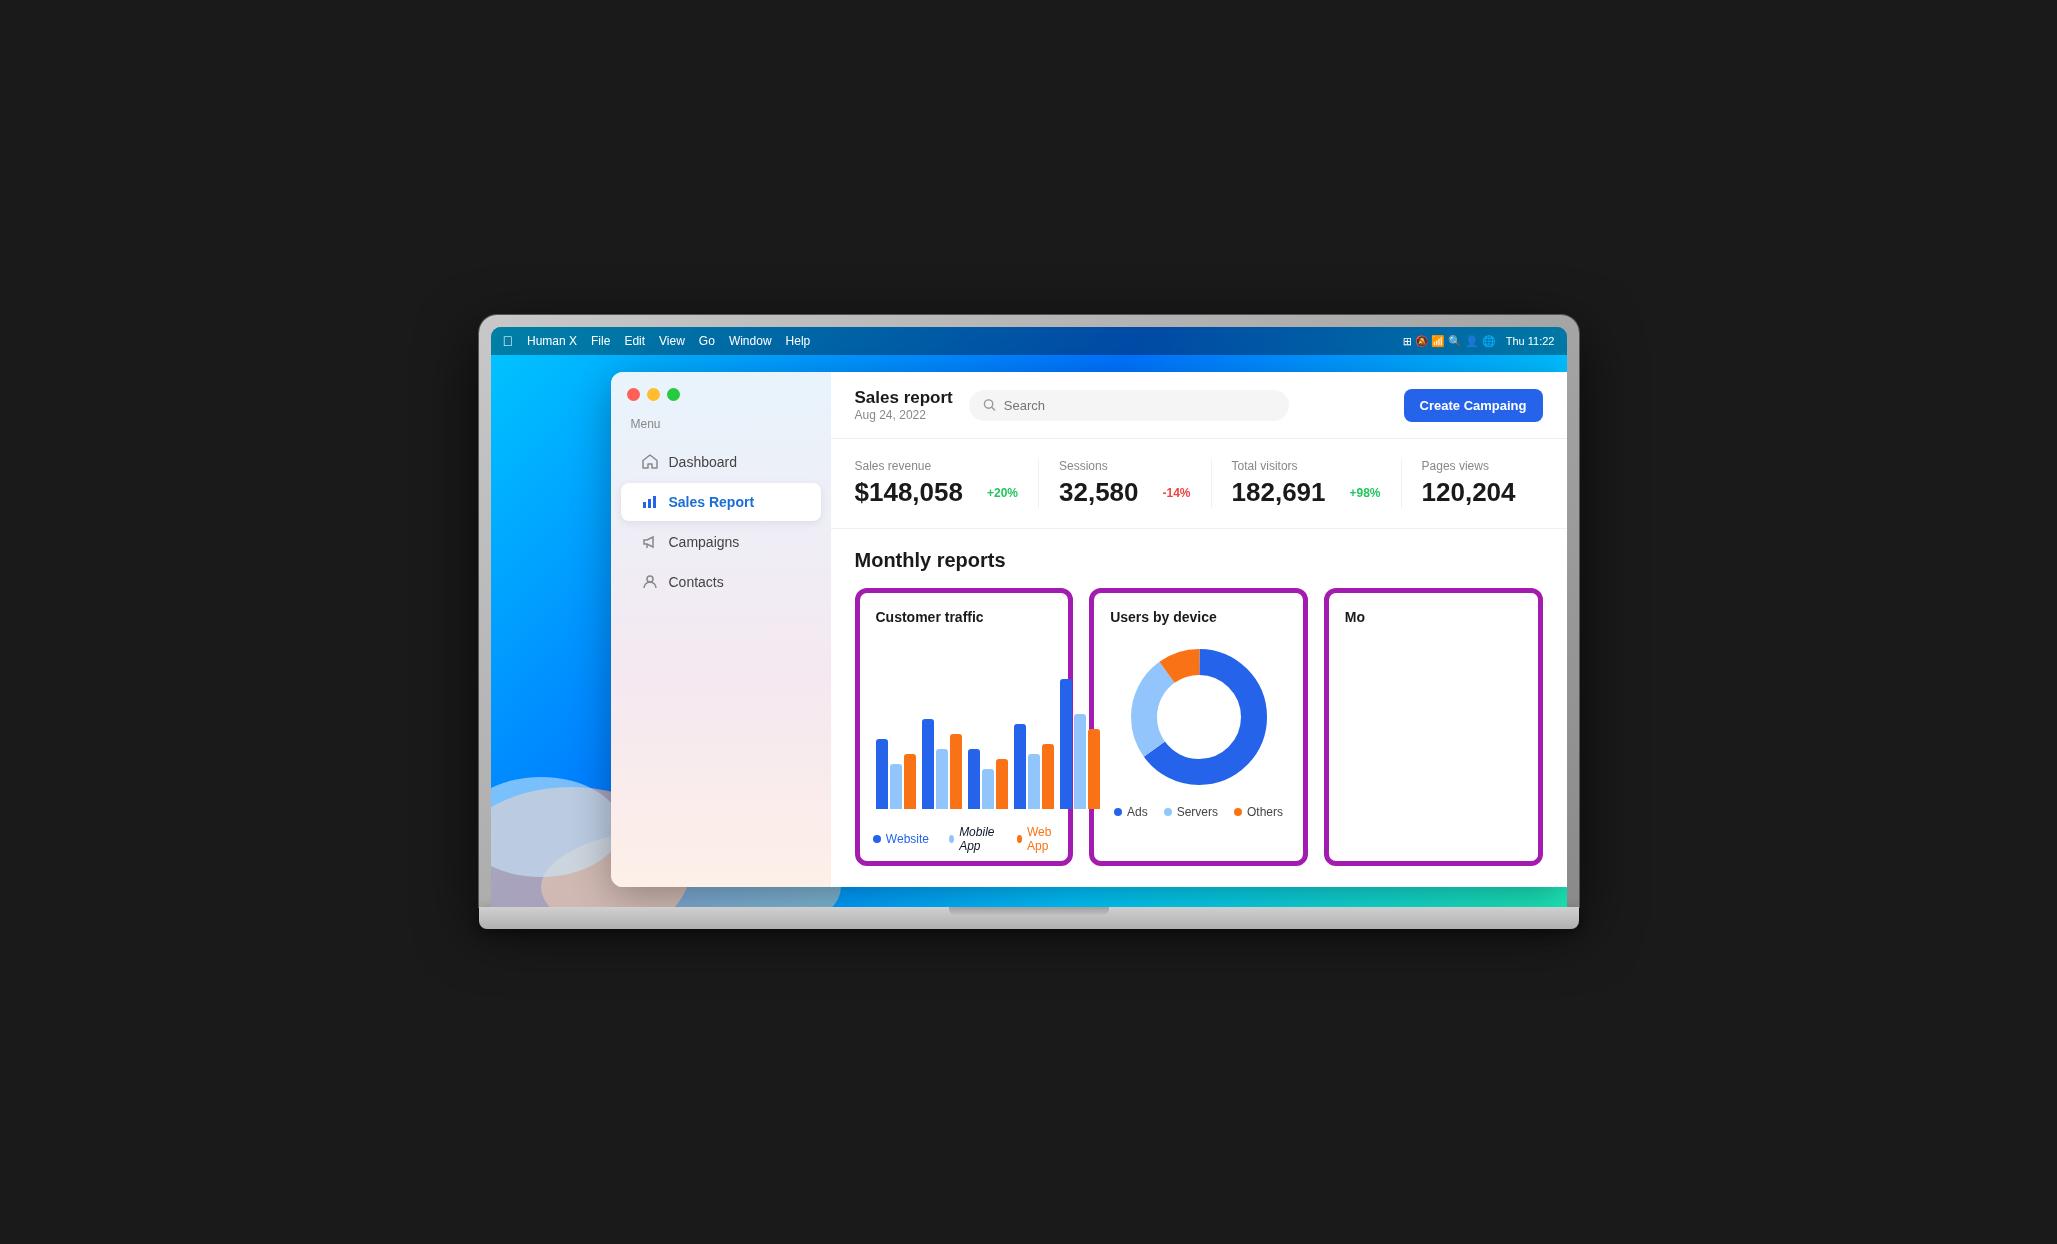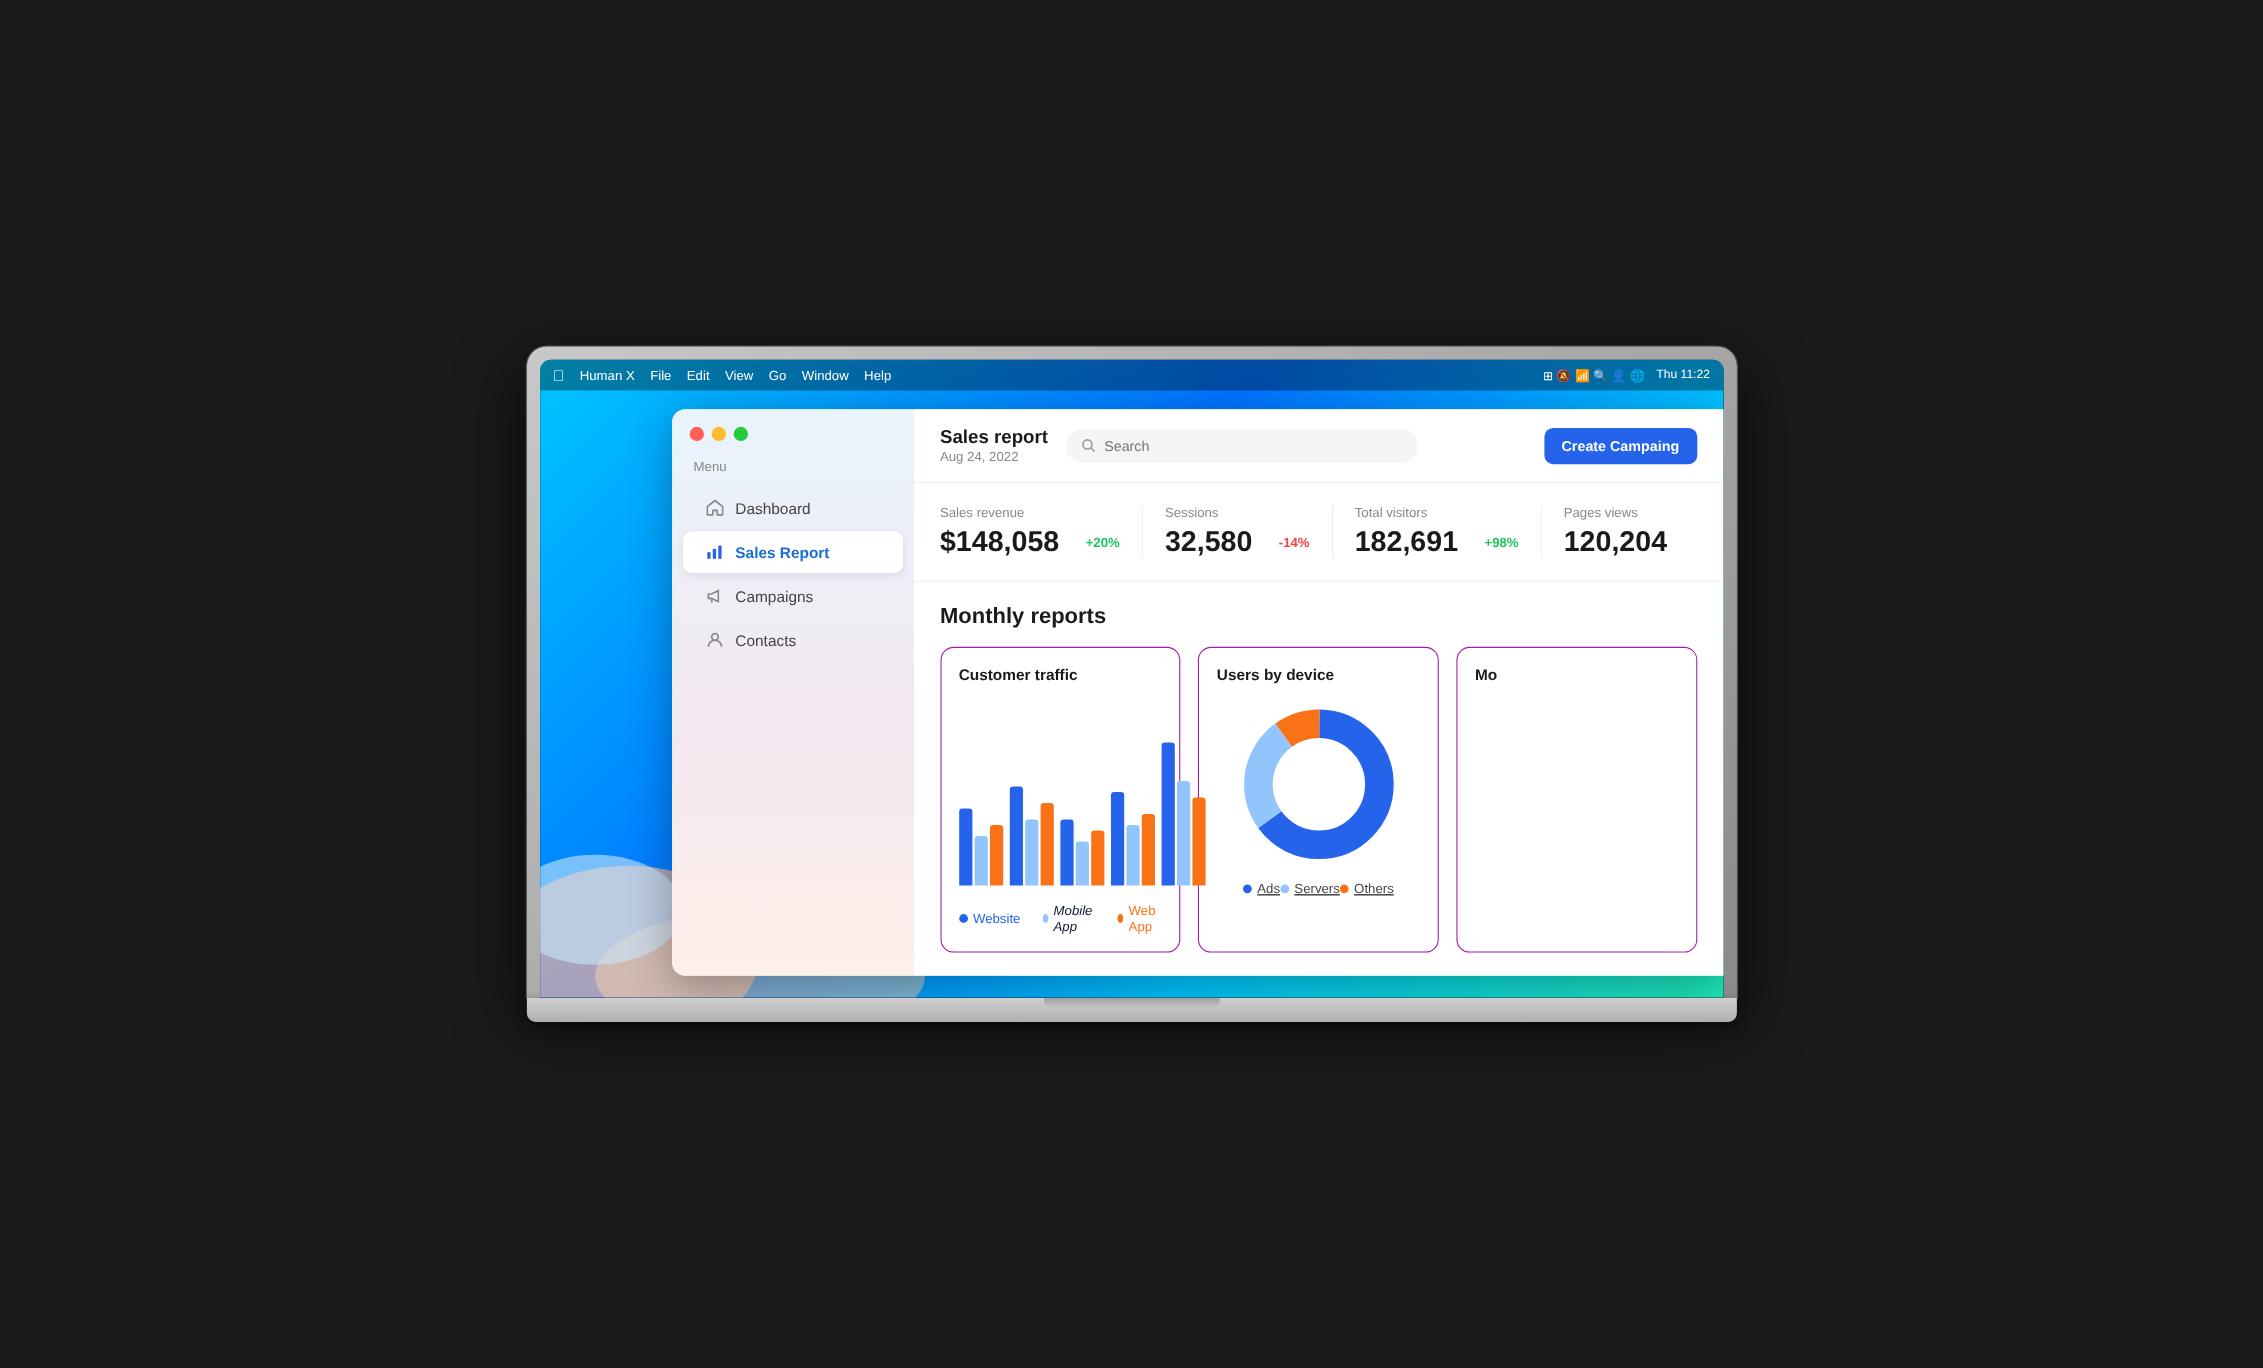--- a/index.html
+++ b/index.html
@@ -276,21 +276,21 @@
     }
     .reports-grid {
       display: flex;
       gap: 16px;
       height: calc(100% - 40px);
     }
 
     
     .chart-card {
       background: white;
-      border: 1px solid #a21caf;
+      border: 5px solid #a21caf;
       border-radius: 12px;
       padding: 16px;
       flex: 1;
       min-width: 0;
       display: flex;
       flex-direction: column;
     }
     .chart-title {
       font-size: 14px;
       font-weight: 700;
@@ -357,23 +357,22 @@
       display: flex;
       flex-direction: column;
       align-items: center;
     }
     .donut-svg {
       width: 160px;
       height: 160px;
     }
     .donut-legend {
       display: flex;
-      gap: 0;
+      gap: 16px;
       padding-top: 8px;
-      text-decoration: underline;
     }
     .donut-legend-item {
       display: flex;
       align-items: center;
       gap: 5px;
       font-size: 12px;
       font-weight: 500;
       color: #444;
     }
     .donut-dot {

